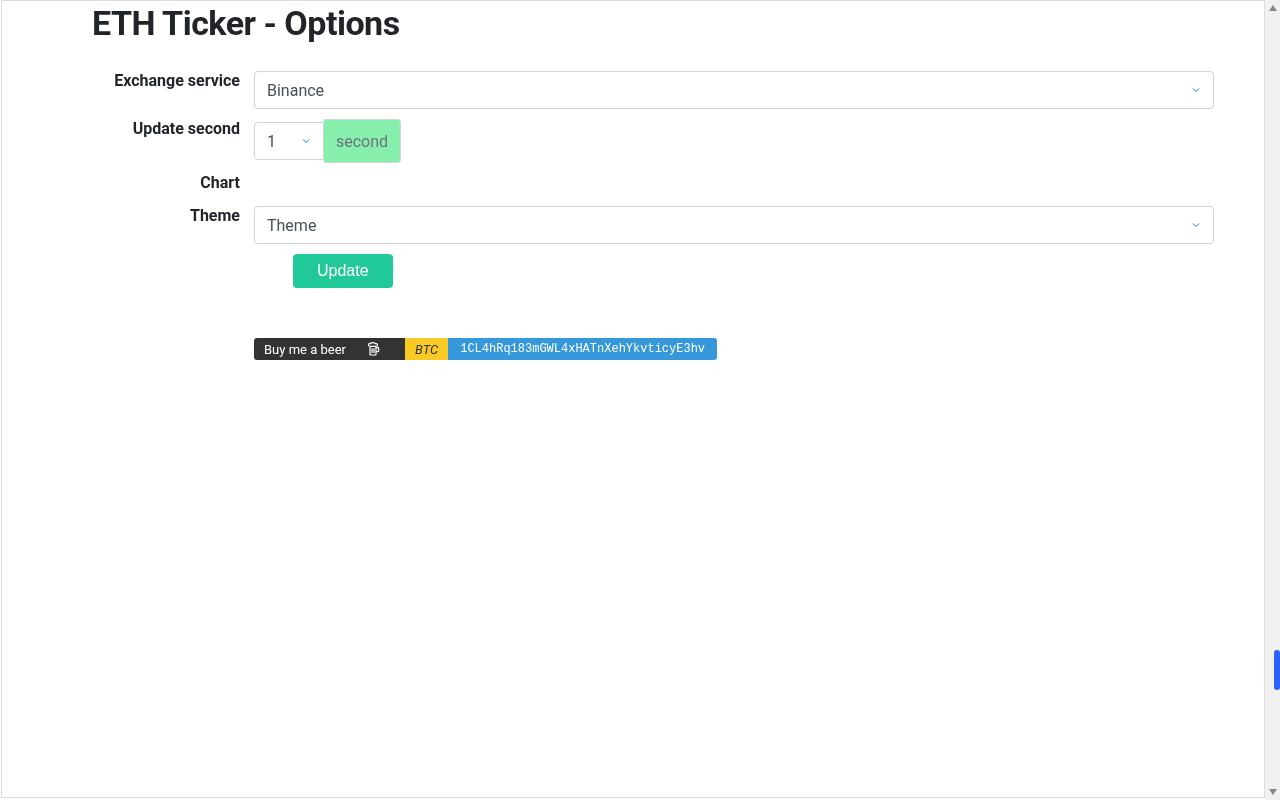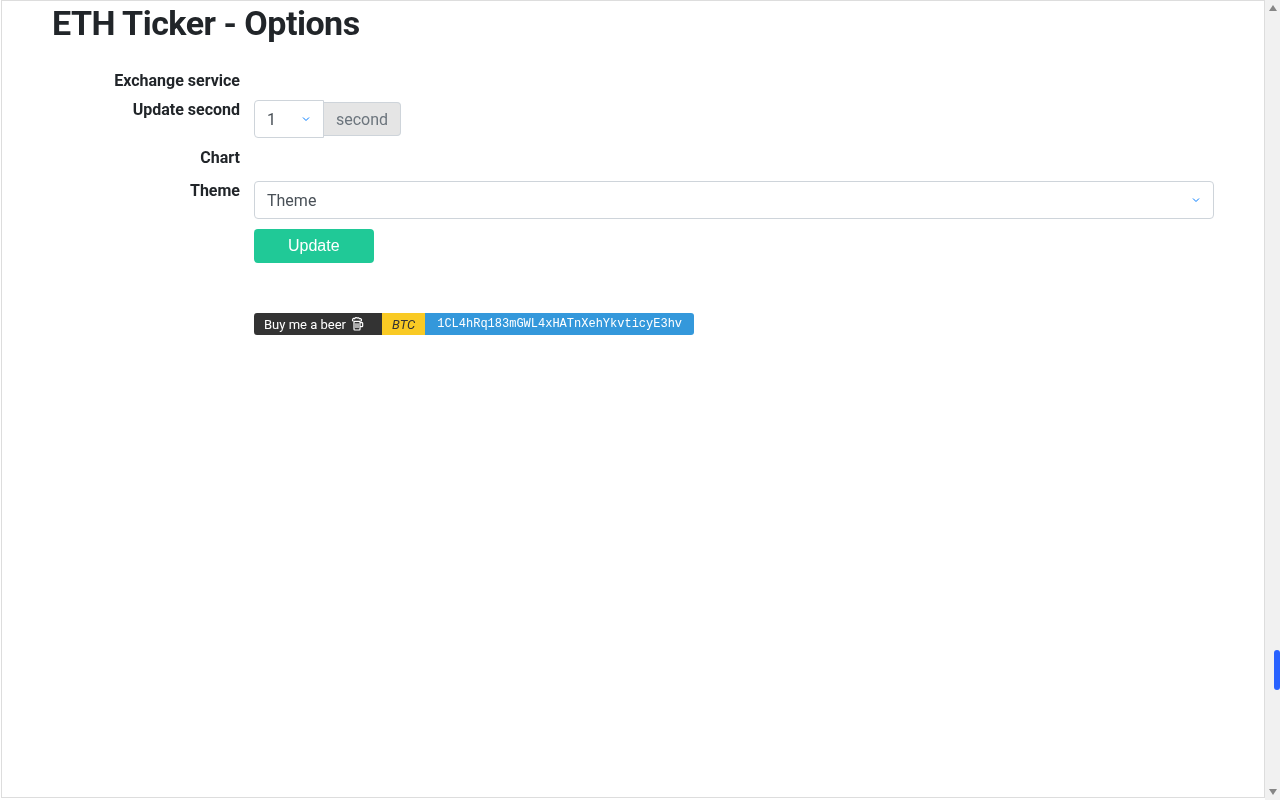--- a/index.html
+++ b/index.html
@@ -24,20 +24,21 @@
       margin-left: 1px;
       padding: 0 50px;
       overflow-y: auto;
     }
     h1 {
       font-size: 34px;
       font-weight: 700;
       margin-top: 2px;
       margin-bottom: 28px;
       letter-spacing: -0.5px;
+      margin-left: 40px;
     }
     .form-row {
       display: flex;
       align-items: flex-start;
       margin-bottom: 10px;
     }
     .form-label {
       width: 202px;
       text-align: right;
       padding-right: 14px;
@@ -91,23 +92,23 @@
       padding: 6px 28px 6px 12px;
       font-size: 16px;
       border: 1px solid #ced4da;
       border-radius: 4px 0 0 4px;
       background: #fff;
       appearance: none;
       cursor: pointer;
       color: #495057;
     }
     .addon {
-      height: 34px;
+      height: 44px;
       padding: 6px 12px;
-      background: #e5e5e5;
+      background: #86efac;
       border: 1px solid #ced4da;
       border-left: none;
       border-radius: 0 4px 4px 0;
       color: #6c757d;
       font-size: 16px;
       display: flex;
       align-items: center;
     }
     .checkbox-wrap {
       display: flex;
@@ -117,39 +118,40 @@
     .checkbox-wrap input {
       margin-right: 3px;
       width: 13px;
       height: 13px;
     }
     .btn-update {
       background: #20c997;
       color: #fff;
       border: none;
       border-radius: 4px;
-      padding: 8px 34px;
+      padding: 8px 24px;
       font-size: 16px;
       cursor: pointer;
+      margin-left: 39px;
     }
     .donation-row {
       margin-top: 50px;
       margin-left: 202px;
       display: flex;
       font-size: 13px;
       height: 22px;
     }
     .donation-dark {
       background: #333;
       color: #fff;
       display: flex;
       align-items: center;
-      padding: 0 16px 0 10px;
+      padding: 0 23px 0 10px;
       border-radius: 3px 0 0 3px;
-      gap: 4px;
+      gap: 20px;
     }
     .beer-icon {
       width: 16px;
       height: 16px;
     }
     .donation-yellow {
       background: #f9ca24;
       color: #333;
       display: flex;
       align-items: center;
@@ -195,20 +197,28 @@
     }
   </style>
 </head>
 <body>
 
 <div class="frame">
   <h1>ETH Ticker - Options</h1>
 
   <div class="form-row">
     <div class="form-label">Exchange service</div>
+    <div class="form-control-wrap">
+      <div class="custom-select">
+        <div class="select-box">Binance</div>
+        <svg class="chevron-down" viewBox="0 0 24 24" fill="none" stroke="currentColor" stroke-width="2">
+            <polyline points="6 9 12 15 18 9"></polyline>
+          </svg>
+      </div>
+    </div>
   </div>
 
 
   <div class="form-row">
     <div class="form-label">Update second</div>
     <div class="form-control-wrap">
       <div class="small-select-wrap">
         <div class="small-select" style="display:flex;align-items:center;">1</div>
         <svg class="chevron-down" viewBox="0 0 24 24" fill="none" stroke="currentColor" stroke-width="2">
             <polyline points="6 9 12 15 18 9"></polyline>

